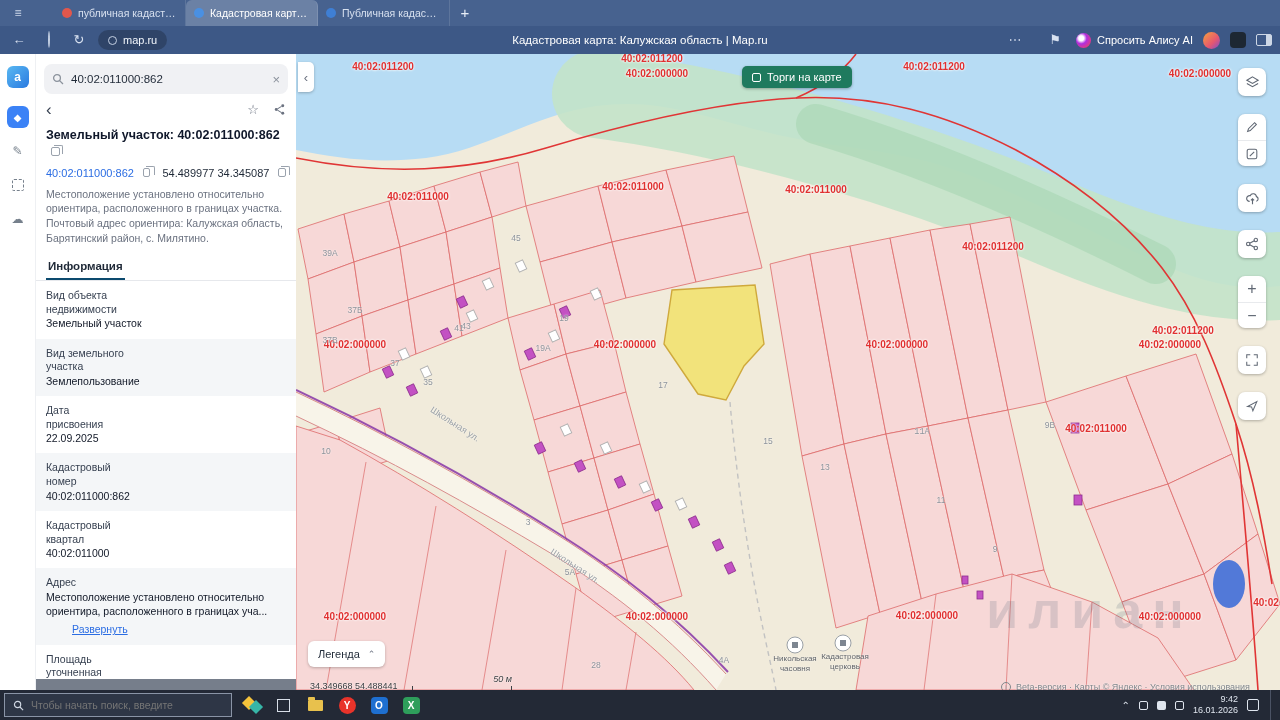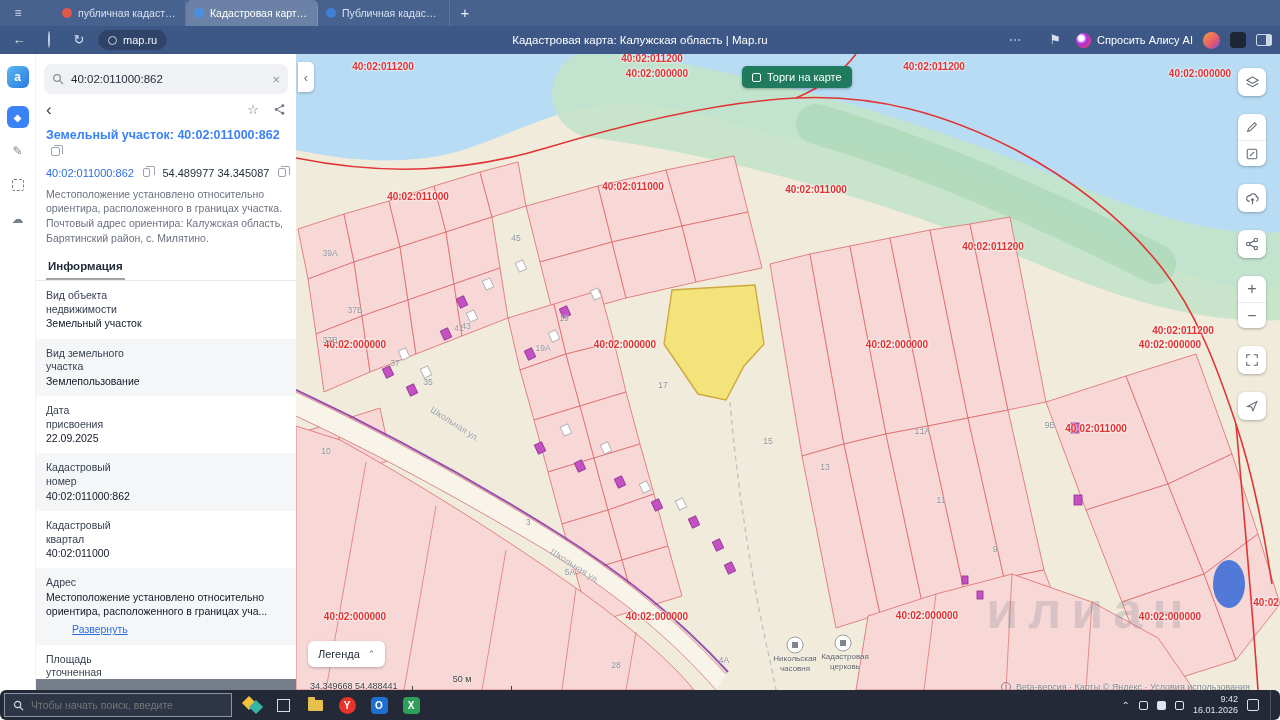--- a/index.html
+++ b/index.html
@@ -37,29 +37,29 @@
   .rail-plain { margin-top:12px; }
   .dash-sq { width:12px; height:12px; border:1.2px dashed #76808c; border-radius:2px; }
 
   .side-panel { position:absolute; left:36px; top:54px; width:260px; height:636px; background:#ffffff; z-index:5; }
   .search-box { margin:10px 8px 0 8px; height:30px; background:#f0f1f4; border-radius:8px; display:flex; align-items:center; padding:0 8px; gap:7px; }
   .search-box input { flex:1; border:none; outline:none; background:transparent; font-size:11.5px; color:#1f2937; font-family:"Liberation Sans",sans-serif; }
   .clear-x { color:#8b929c; font-size:13px; }
   .panel-head { display:flex; align-items:center; padding:8px 10px 2px 10px; }
   .back-ch { font-size:17px; color:#374151; line-height:14px; }
   .head-icons { margin-left:auto; display:flex; gap:14px; color:#6b7280; font-size:13px; align-items:center; }
-  .obj-title { padding:8px 4px 0 10px; font-size:12.5px; font-weight:bold; color:#3b82f6; line-height:1.3; }
+  .obj-title { padding:8px 4px 0 10px; font-size:12.5px; font-weight:bold; color:#0f172a; line-height:1.3; }
   .copy-ico { display:inline-block; width:9px; height:9px; border:1.1px solid #9aa2ad; border-radius:2px; position:relative; margin-left:5px; vertical-align:-1px; }
   .copy-ico:before { content:""; position:absolute; left:2px; top:-3.5px; width:8px; height:8px; border-top:1.1px solid #9aa2ad; border-right:1.1px solid #9aa2ad; border-radius:0 2px 0 0; }
   .ids-row { padding:7px 10px 0 10px; display:flex; align-items:center; gap:4px; font-size:11px; white-space:nowrap; }
   .cad-link { color:#2b6de3; }
   .coords-txt { color:#1f2937; margin-left:8px; }
   .desc { padding:8px 10px 0 10px; font-size:10.5px; color:#6b7280; line-height:1.42; }
   .tabs-line { margin-top:8px; border-bottom:1px solid #e6e8ec; padding-left:10px; }
-  .info-tab { display:inline-block; font-size:11.5px; font-weight:bold; color:#1f2937; padding:6px 2px 6px 2px; border-bottom:2px solid #a3a3a3; }
+  .info-tab { display:inline-block; font-size:11.5px; font-weight:bold; color:#1f2937; padding:6px 2px 6px 2px; border-bottom:2px solid #0c4a6e; }
   .info-table { font-size:10.5px; }
   .row { display:flex; padding:8px 10px; align-items:flex-start;flex-direction:column; }
   .row:nth-child(even) { background:#f4f6f8; }
   .lbl { width:90px; flex:none; color:#374151; line-height:1.3; padding-right:8px; }
   .val { flex:1; color:#111827; line-height:1.35; }
   .expand { display:block; margin-top:4px; color:#2b6de3; text-decoration:underline;padding-left:26px; }
   .panel-strip { position:absolute; left:0; bottom:0; width:100%; height:11px; background:#767e8b; }
 
   
   .map { position:absolute; left:296px; top:54px; width:984px; height:636px; background:#f1ebdb; overflow:hidden; }
@@ -78,28 +78,28 @@
   .map-tools { position:absolute; right:14px; top:14px; width:28px; z-index:4; }
   .tool-btn { width:28px; height:28px; background:#fff; border-radius:7px; box-shadow:0 1px 3px rgba(0,0,0,0.28); display:flex; align-items:center; justify-content:center; margin-bottom:18px; color:#5f6773; }
   .tool-group { background:#fff; border-radius:7px; box-shadow:0 1px 3px rgba(0,0,0,0.28); margin-bottom:18px; }
   .tool-group .cell { width:28px; height:26px; display:flex; align-items:center; justify-content:center; color:#5f6773; }
   .tool-group .cell + .cell { border-top:1px solid #e8eaed; }
   .zoom-txt { font-size:16px; color:#3c4043; }
 
   .legend-btn { position:absolute; left:12px; top:587px; height:26px; padding:0 10px; background:#fff; border-radius:6px; box-shadow:0 1px 3px rgba(0,0,0,0.25); display:flex; align-items:center; gap:8px; font-size:11px; color:#1f2937; z-index:4; }
   .legend-chv { font-size:9px; color:#6b7280; }
   .coords-readout { position:absolute; left:14px; top:627px; font-size:9px; color:#3c4043; z-index:4; text-shadow:0 0 2px #fff; }
-  .scale { position:absolute; left:116px; top:620px; width:100px; z-index:4; text-align:center; }
+  .scale { position:absolute; left:116px; top:620px; width:100px; z-index:4; text-align:right;font-style:italic; }
   .scale-label { font-size:9px; color:#3c4043; text-shadow:0 0 2px #fff; }
   .scale-bar { margin-top:2px; height:5px; border-left:1.4px solid #3c4043; border-right:1.4px solid #3c4043; border-bottom:1.4px solid #3c4043; }
   .attribution { position:absolute; right:30px; top:628px; font-size:9px; color:#80868b; z-index:4; display:flex; align-items:center; gap:5px; text-shadow:0 0 2px #fff; }
   .info-circ { width:10px; height:10px; border:1.1px solid #80868b; border-radius:50%; font-size:7px; line-height:9px; text-align:center; display:inline-block; }
 
   
-  .taskbar { position:absolute; left:0; top:690px; width:1280px; height:30px; background:#232936; display:flex; align-items:center; z-index:10;border-radius:6px; }
+  .taskbar { position:absolute; left:0; top:690px; width:1280px; height:30px; background:#232936; display:flex; align-items:center; z-index:10; }
   .tb-search { width:228px; height:24px; margin-left:4px; background:#2e3646; border:1px solid #8a94a6; display:flex; align-items:center; gap:7px; padding:0 8px; }
   .tb-search input { flex:1; border:none; outline:none; background:transparent; font-size:10.5px; color:#cfd6e2; font-family:"Liberation Sans",sans-serif; }
   .weather-ico { position:relative; width:22px; height:22px; margin-left:10px; }
   .diamond { position:absolute; width:10px; height:10px; transform:rotate(45deg); }
   .d1 { left:2px; top:4px; background:#f5c33b; }
   .d2 { left:9px; top:8px; background:#37b6a8; }
   .task-ico { width:26px; height:26px; margin-left:6px; display:flex; align-items:center; justify-content:center; }
   .tv-sq { width:13px; height:13px; border:1.3px solid #d8dee8; }
   .folder { width:15px; height:11px; background:#e8c14d; border-radius:1px; position:relative; }
   .folder:before { content:""; position:absolute; left:0; top:-3px; width:7px; height:3px; background:#e8c14d; border-radius:1px 1px 0 0; }
@@ -496,21 +496,21 @@
         <div class="p-num" style="position: absolute; left: 30px; top: 397px;">10</div>
         <div class="p-num" style="position: absolute; left: 367px; top: 331px;">17</div>
         <div class="p-num" style="position: absolute; left: 472px; top: 387px;">15</div>
         <div class="p-num" style="position: absolute; left: 529px; top: 413px;">13</div>
         <div class="p-num" style="position: absolute; left: 626px; top: 378px; font-family: Liberation Mono, monospace;">11А</div>
         <div class="p-num" style="position: absolute; left: 645px; top: 446px;">11</div>
         <div class="p-num" style="position: absolute; left: 699px; top: 495px;">9</div>
         <div class="p-num" style="position: absolute; left: 754px; top: 371px;">9В</div>
         <div class="p-num" style="position: absolute; left: 232px; top: 468px;">3</div>
         <div class="p-num" style="position: absolute; left: 274px; top: 518px;">5А</div>
-        <div class="p-num" style="position: absolute; left: 300px; top: 611px; margin-left: 20px;">28</div>
+        <div class="p-num" style="position: absolute; left: 300px; top: 611px;">28</div>
         <div class="p-num" style="position: absolute; left: 428px; top: 606px;">4А</div>
       </div>
     <div>
 
     <div class="street" style="position: absolute; left: 159px; top: 370px; transform: translate(-50%, -50%) rotate(33deg);">Школьная ул.</div>
         <div class="street" style="position: absolute; left: 279px; top: 512px; transform: translate(-50%, -50%) rotate(33deg);">Школьная ул.</div>
       </div>
     <div>
 
     <div class="poi-label" style="position: absolute; left: 499px; top: 600px;">Никольская часовня</div>

